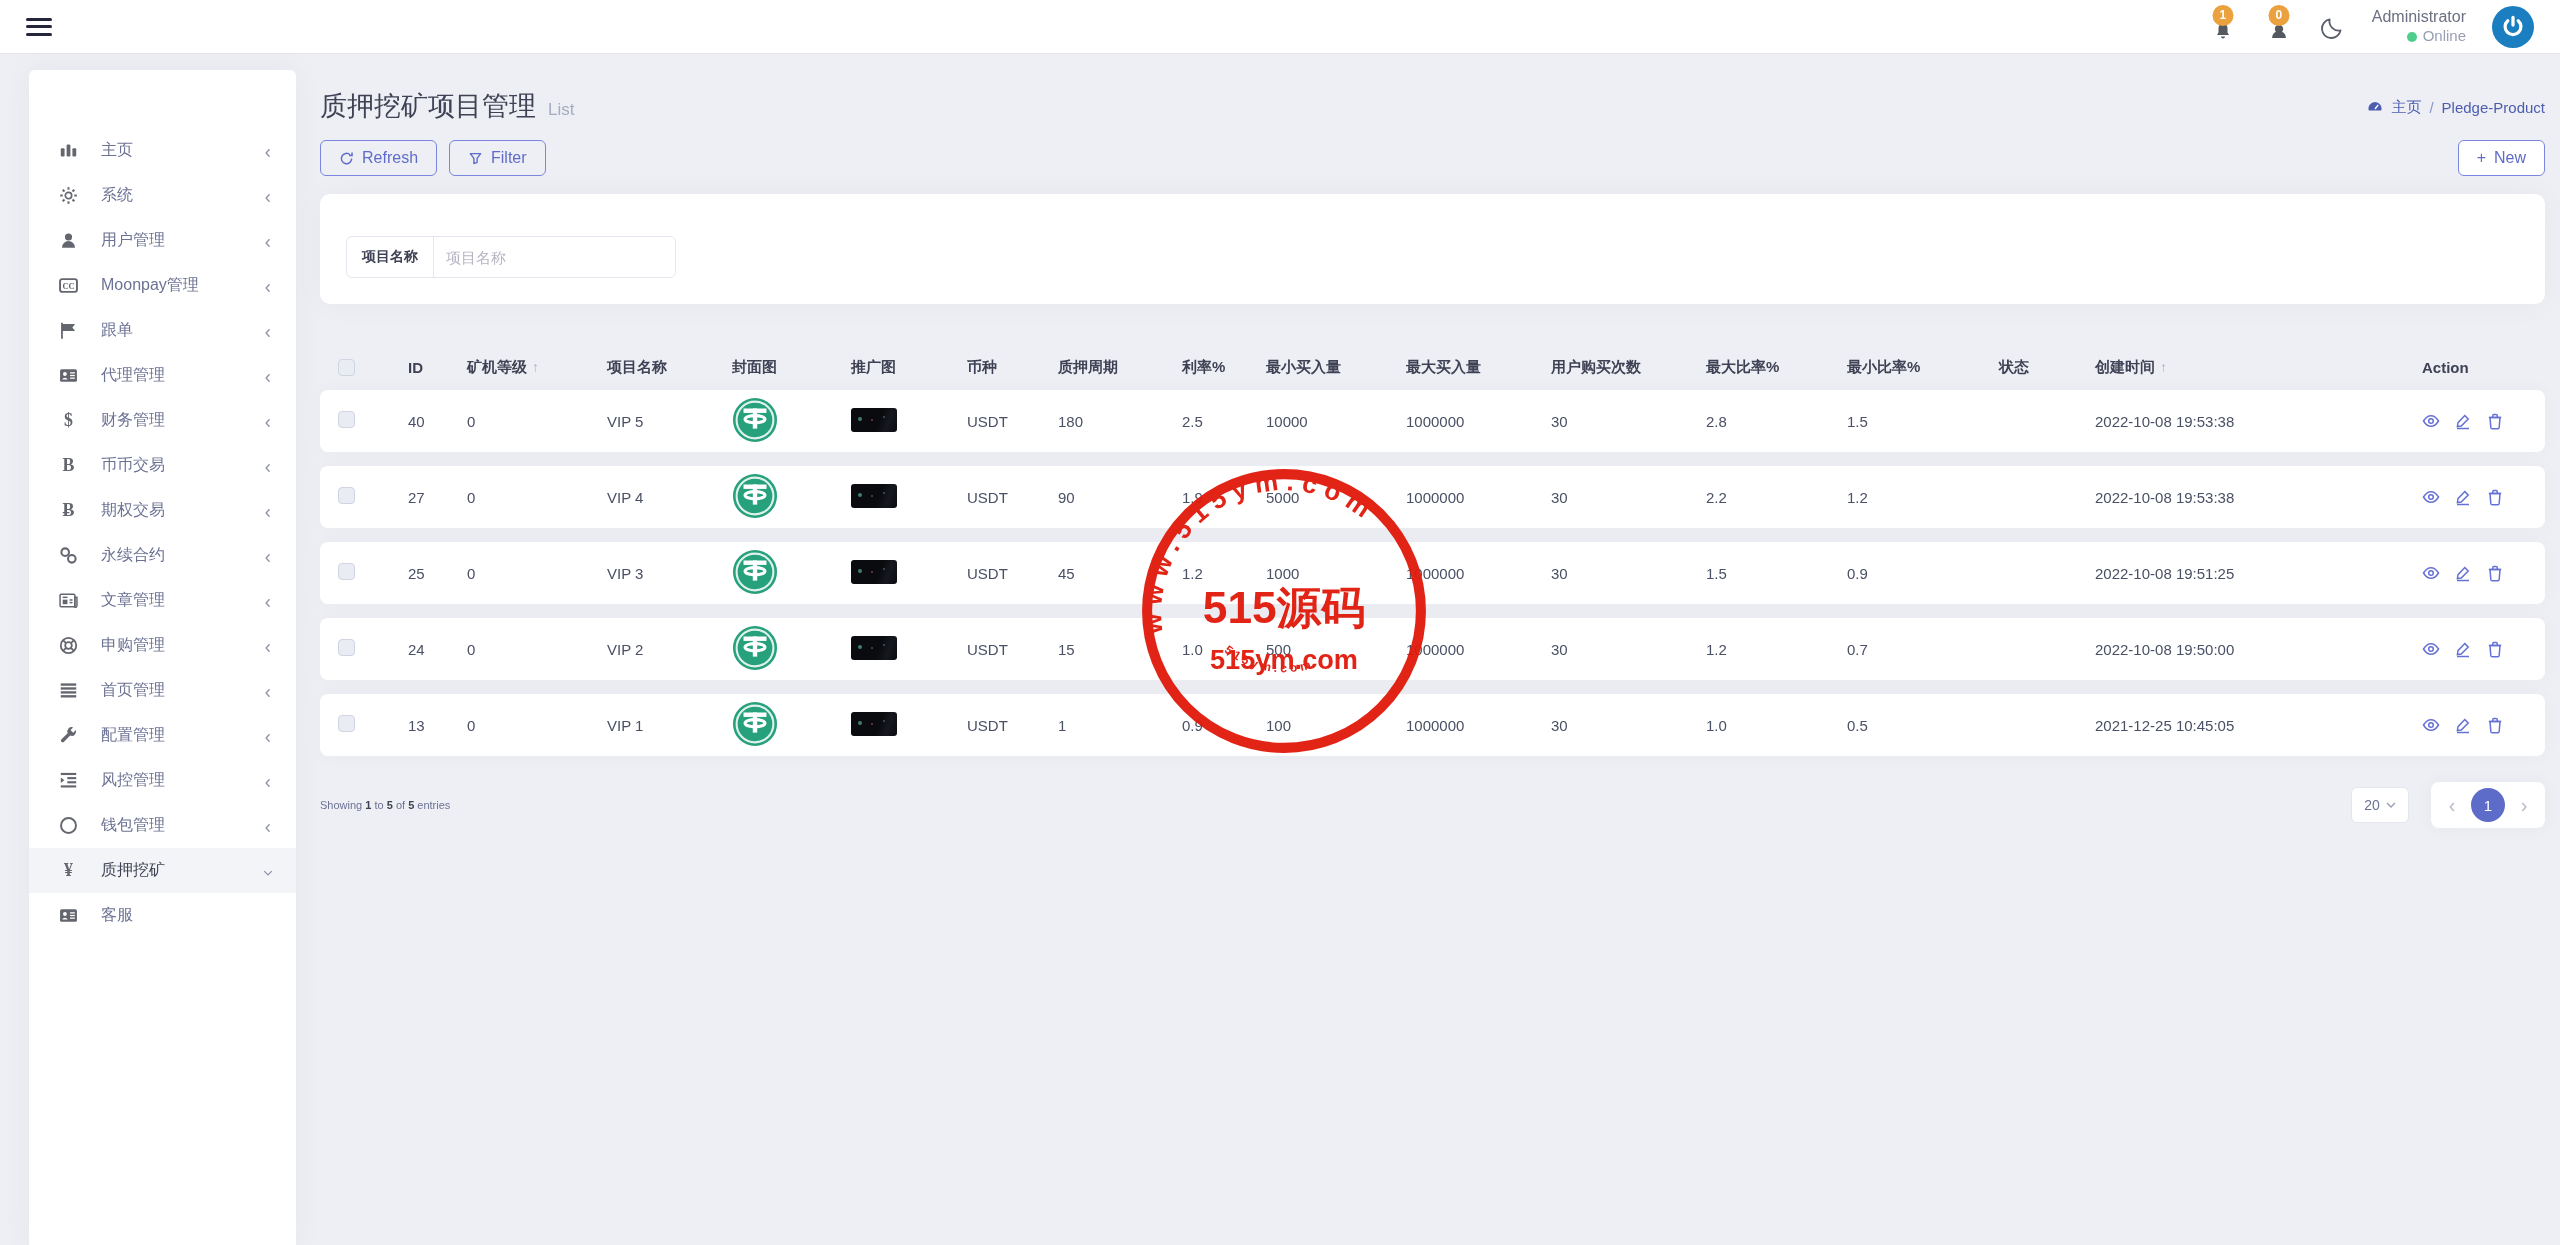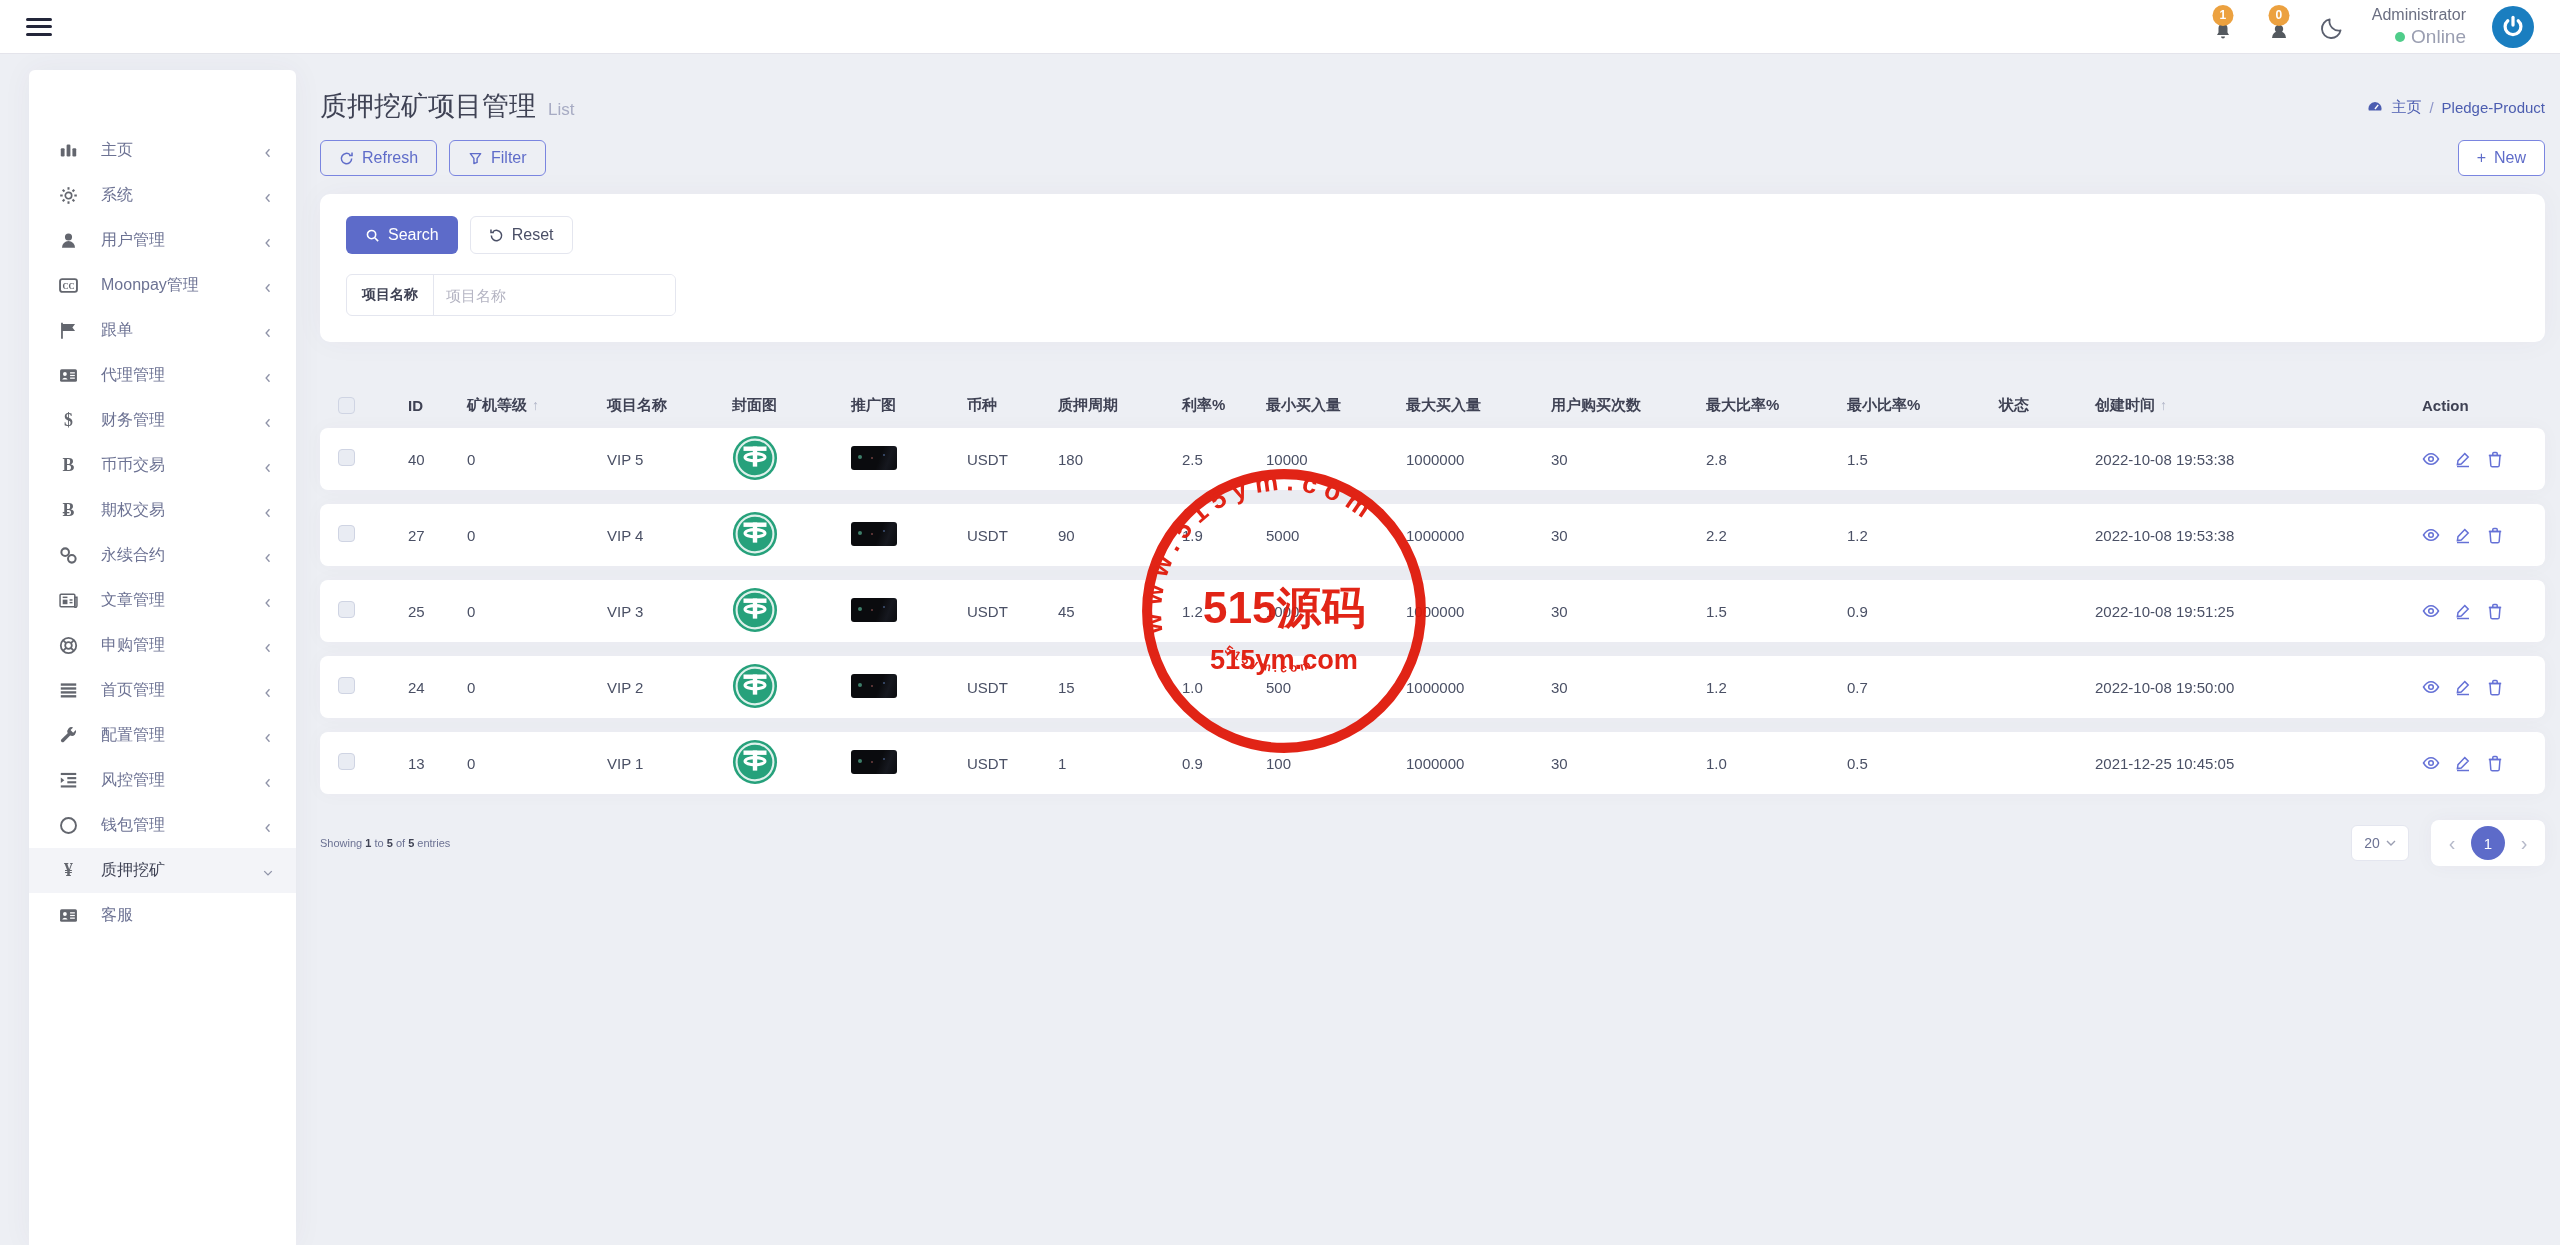--- a/index.html
+++ b/index.html
@@ -10,21 +10,21 @@
   .topbar { position:absolute; top:0; left:0; width:2560px; height:53px; background:#fff; box-shadow:0 1px 0 rgba(82,63,105,.06); display:flex; align-items:center; justify-content:space-between; padding:0 26px; z-index:30; }
   .hamburger { width:26px; height:18px; display:flex; flex-direction:column; justify-content:space-between; cursor:pointer; }
   .hamburger span { height:3px; background:#23263a; border-radius:2px; }
   .topbar-right { display:flex; align-items:center; gap:26px; }
   .notif { position:relative; color:#5a5f6e; width:30px; height:30px; display:flex; align-items:flex-end; justify-content:center; }
   .notif svg { width:24px; height:24px; }
   .notif .badge { position:absolute; top:-7px; left:50%; transform:translateX(-50%); min-width:21px; height:21px; border-radius:50%; background:#eca13f; color:#fff; font-size:12px; font-weight:bold; display:flex; align-items:center; justify-content:center; }
   .moon { color:#5a5f6e; width:26px; height:26px; }
   .userbox { text-align:right; line-height:1.25; }
   .userbox .uname { font-size:16px; color:#6b6f82; }
-  .userbox .ustatus { font-size:19px; color:#9a9eb1; display:flex; align-items:center; justify-content:flex-end; gap:6px; }
+  .userbox .ustatus { font-size:15px; color:#9a9eb1; display:flex; align-items:center; justify-content:flex-end; gap:6px; }
   .dot-online { width:10px; height:10px; border-radius:50%; background:#4fcd8a; display:inline-block; }
   .avatar { width:42px; height:42px; border-radius:50%; background:#1a7ec0; display:flex; align-items:center; justify-content:center; }
   .avatar svg { width:26px; height:26px; }
 
   
   .sidebar { position:absolute; top:70px; left:29px; width:267px; bottom:0; background:#fff; border-radius:6px 6px 0 0; box-shadow:0 0 30px rgba(82,63,105,.05); z-index:20; }
   .logo-wrap { position:relative; height:155px; overflow:hidden; border-radius:6px 6px 0 0;
     background:
       radial-gradient(140% 95% at 18% -30%, rgba(125,175,225,.28), transparent 58%),
       radial-gradient(150% 110% at 88% -25%, rgba(125,175,225,.33), transparent 55%),
@@ -424,36 +424,20 @@
         <span>Filter</span>
       </button>
     </div>
     <button class="btn btn-outline-primary bg-white">
       <span>+</span>
       <span>New</span>
     </button>
   </div>
 
   <div class="search-card">
-    <div class="search-btn-row">
-      <button class="btn btn-primary">
-        <svg viewBox="0 0 16 16" fill="none" stroke="#fff" stroke-width="1.7">
-            <circle cx="7" cy="7" r="4.4"></circle>
-            <line x1="10.4" y1="10.4" x2="14" y2="14"></line>
-          </svg>
-        <span>Search</span>
-      </button>
-      <button class="btn btn-light">
-        <svg viewBox="0 0 16 16" fill="none" stroke="currentColor" stroke-width="1.6">
-            <path d="M2.5 8a5.5 5.5 0 1 0 1.7-3.95"></path>
-            <path d="M2.1 1.6v3.1h3.1"></path>
-          </svg>
-        <span>Reset</span>
-      </button>
-    </div>
     <div class="input-group">
       <span class="ig-label">项目名称</span>
       <input type="text" placeholder="项目名称" style="">
     </div>
   </div>
 
   <div class="grid thead" id="thead">
       <div class="th">
         <span class="cbx"></span>
       </div>

